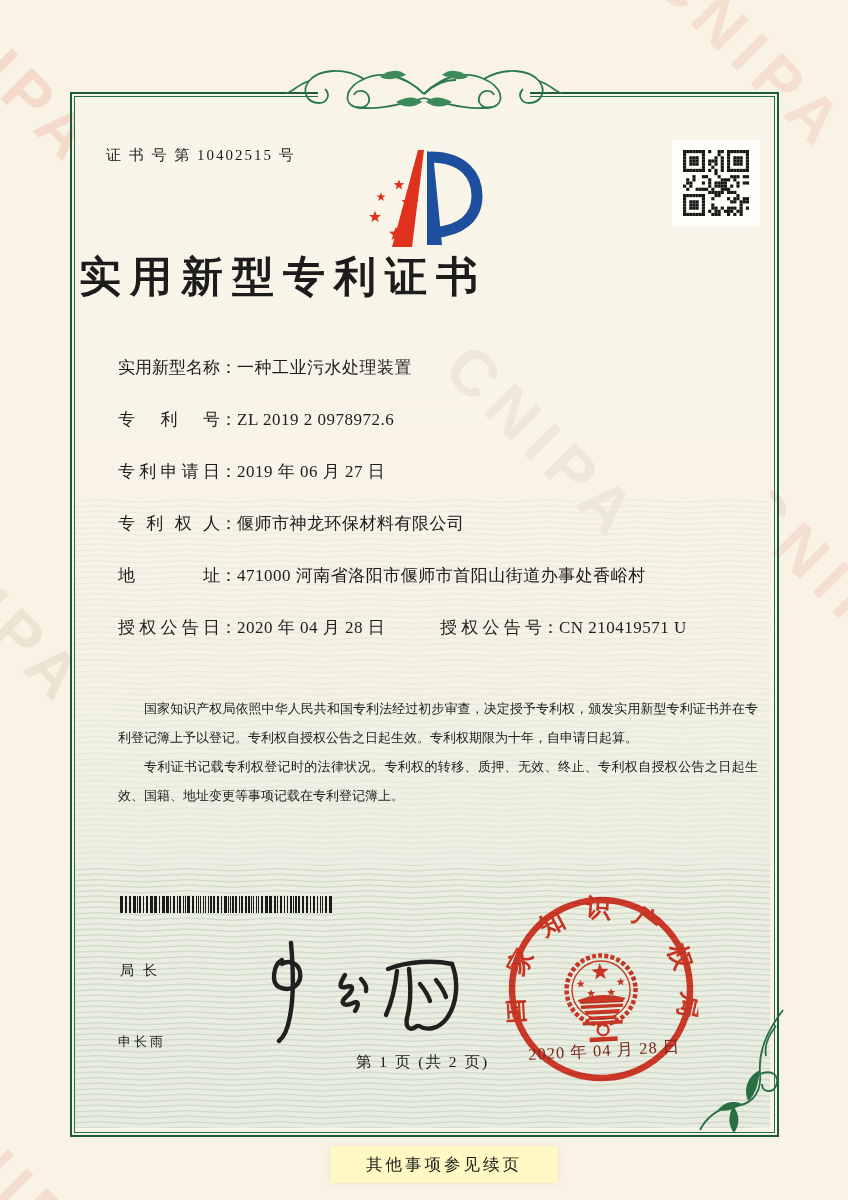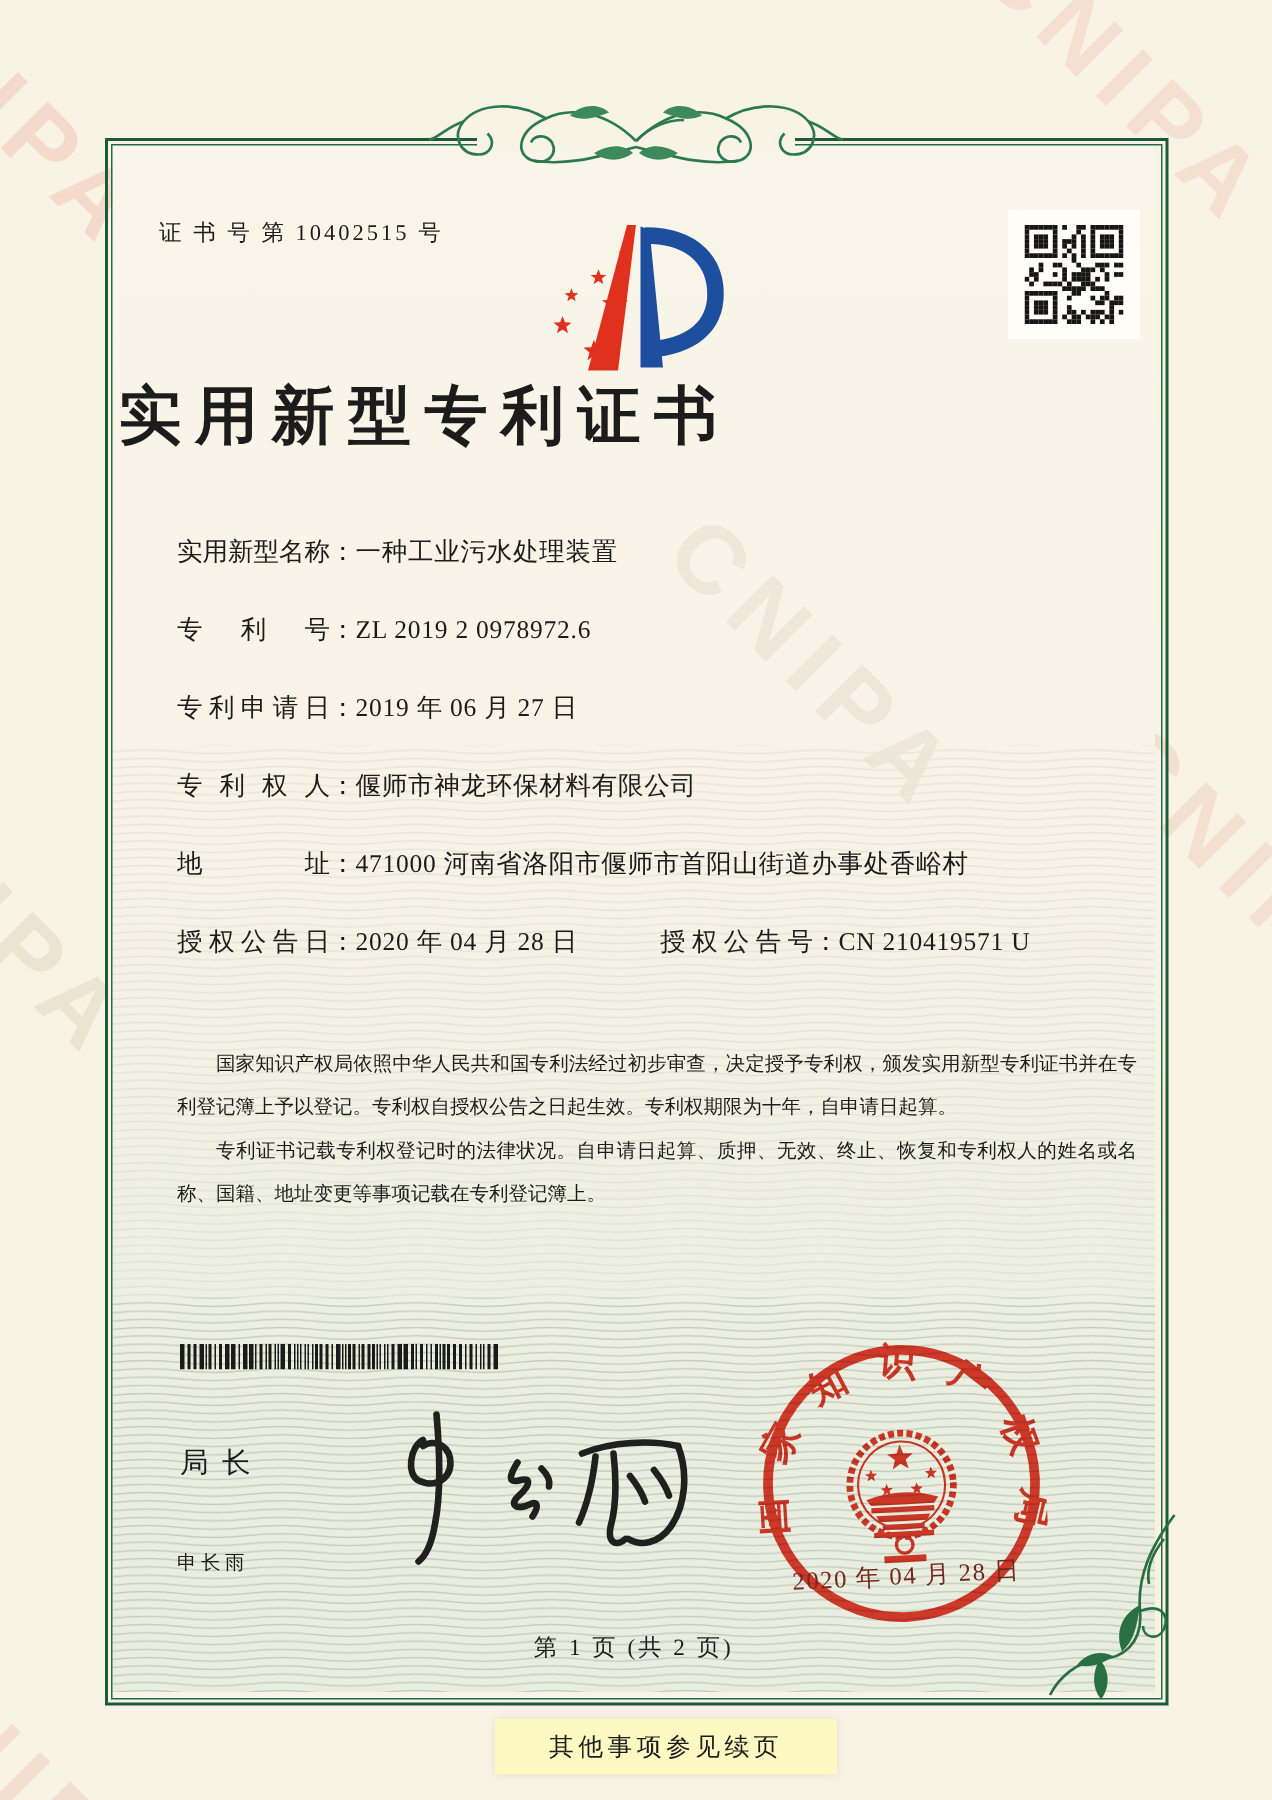--- a/index.html
+++ b/index.html
@@ -18,23 +18,23 @@
          font-weight:bold;letter-spacing:9px;text-indent:9px;z-index:4;}
   .fields{position:absolute;left:118px;top:342px;font-size:17px;z-index:4;}
   .frow{height:52px;line-height:52px;position:relative;white-space:nowrap;}
   .flabel{display:inline-block;width:102px;text-align:justify;text-align-last:justify;}
   .fcolon{display:inline-block;width:17px;}
   .fval{letter-spacing:.5px;}
   .grant2{position:absolute;left:322px;top:0;}
   .bodytext{position:absolute;left:118px;top:694px;width:640px;font-size:13px;line-height:29px;
             text-align:justify;z-index:4;}
   .bodytext p{margin:0;text-indent:2em;}
-  .signer-title{position:absolute;left:120px;top:962px;font-size:19px;letter-spacing:9px;z-index:4;}
+  .signer-title{position:absolute;left:120px;top:962px;font-size:14px;letter-spacing:9px;z-index:4;}
   .signer-name{position:absolute;left:118px;top:1001px;font-size:13px;letter-spacing:3px;z-index:4;margin-top:32px;}
-  .pageno{position:absolute;left:70px;top:1088px;width:705px;text-align:center;font-size:15.5px;
+  .pageno{position:absolute;left:70px;top:1052px;width:705px;text-align:center;font-size:15.5px;
           letter-spacing:2px;z-index:4;}
   .contnote{position:absolute;left:330px;top:1146px;width:228px;height:37px;background:#fef9c3;
             box-shadow:0 0 5px rgba(120,110,80,.15);text-align:center;line-height:37px;
             font-size:16.5px;letter-spacing:3px;z-index:4;}
   .qrwrap{position:absolute;left:672px;top:140px;width:88px;height:86px;background:#fefdf8;z-index:4;
           display:flex;align-items:center;justify-content:center;}
   svg{display:block;}
 </style>
 </head>
 <body>
@@ -358,21 +358,21 @@
     <div class="frow">
       <span class="flabel">授权公告日</span><span class="fcolon">：</span><span class="fval">2020 年 04 月 28 日</span>
       <span class="grant2">
         <span class="flabel">授权公告号</span><span class="fcolon">：</span><span class="fval">CN 210419571 U</span>
       </span>
     </div>
   </div>
 
   <div class="bodytext">
     <p>国家知识产权局依照中华人民共和国专利法经过初步审查，决定授予专利权，颁发实用新型专利证书并在专利登记簿上予以登记。专利权自授权公告之日起生效。专利权期限为十年，自申请日起算。</p>
-    <p>专利证书记载专利权登记时的法律状况。自申请日起算、质押、无效、终止、恢复和专利权人的姓名或名称、国籍、地址变更等事项记载在专利登记簿上。</p>
+    <p>专利证书记载专利权登记时的法律状况。专利权的转移、质押、无效、终止、专利权自授权公告之日起生效、国籍、地址变更等事项记载在专利登记簿上。</p>
   </div>
 
   <svg style="position:absolute;left:120px;top:896px;z-index:4;" width="218" height="17" viewBox="0 0 218 17">
       <g id="bc">
         <rect x="0" y="0" width="3" height="17" fill="#1a1a18"></rect>
         <rect x="5" y="0" width="2" height="17" fill="#1a1a18"></rect>
         <rect x="9" y="0" width="2" height="17" fill="#1a1a18"></rect>
         <rect x="13" y="0" width="3" height="17" fill="#1a1a18"></rect>
         <rect x="17" y="0" width="1" height="17" fill="#1a1a18"></rect>
         <rect x="19" y="0" width="2" height="17" fill="#1a1a18"></rect>

